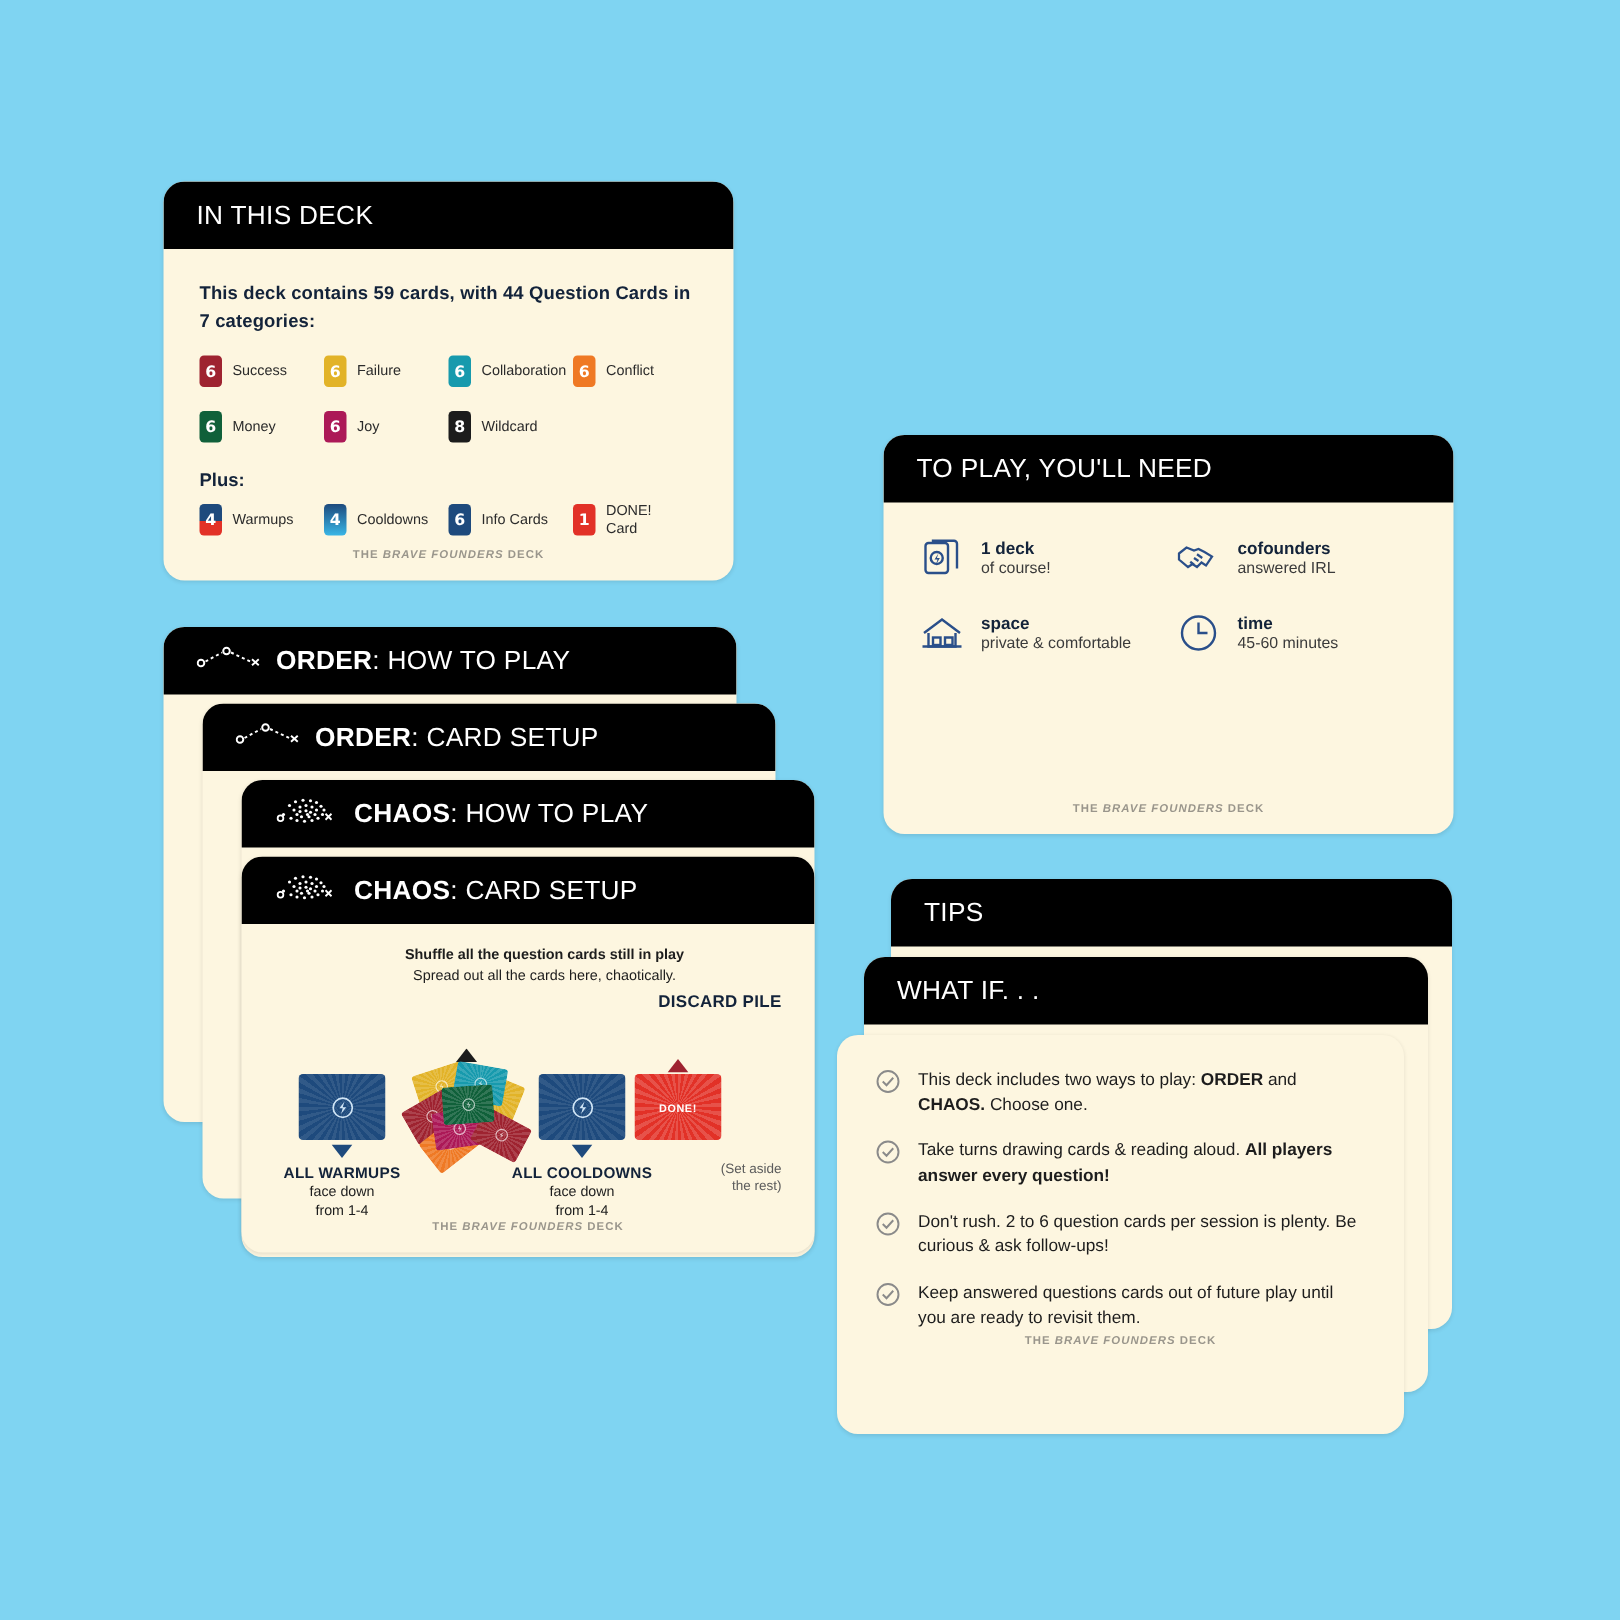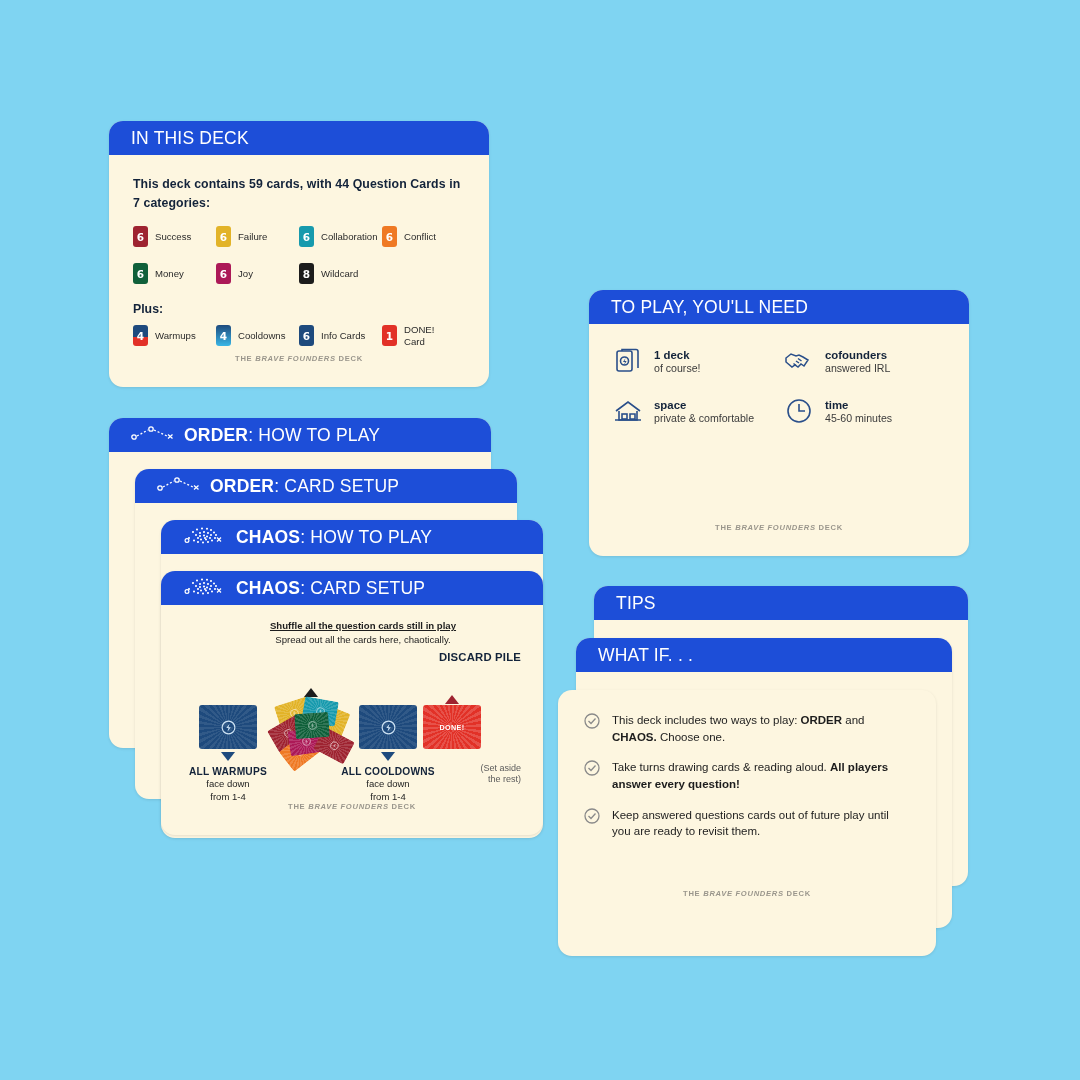--- a/index.html
+++ b/index.html
@@ -13,22 +13,22 @@
 
   
   .card {
     position: absolute;
     background: #fdf6e0;
     border-radius: 14px;
     overflow: hidden;
     box-shadow: 0 1px 3px rgba(0,0,0,.10);
   }
   .card-header {
-    background: #1d4ed8;
-    height: 34px;
+    background: #000000;
+    height: 45px;
     display: flex;
     align-items: center;
     padding: 0 22px;
     gap: 9px;
   }
   .card-header .title {
     color: #ffffff;
     font-size: 17.5px;
     letter-spacing: .2px;
     font-weight: 400;
@@ -84,21 +84,21 @@
   #rules-card  { left: 558px; top: 690px; width: 378px; height: 266px; }
   .rules-list { padding-top: 6px; }
   .rule { display: flex; gap: 12px; margin-bottom: 14px; align-items: flex-start; }
   .rule .rtxt { font-size: 11.5px; color: #1d1d1d; line-height: 1.45; }
   .rule .rtxt b { font-weight: 700; }
   .check { flex: 0 0 16px; margin-top: 1px; }
 
   
   .setup-body { padding: 14px 18px 8px 18px; position: relative; height: calc(100% - 45px); }
   .shuffle-txt { text-align: center; font-size: 9.6px; color: #1d1d1d; line-height: 1.42; margin-left: 22px; }
-  .shuffle-txt b { font-weight: 700; display: block; text-decoration: underline; }
+  .shuffle-txt b { font-weight: 700; display: block; }
   .discard-lbl {
     position: absolute; right: 22px; top: 46px;
     font-size: 11.3px; font-weight: 700; color: #13233a; letter-spacing: .2px;
   }
   .cardback {
     position: absolute; width: 58px; height: 44px; border-radius: 3px;
     background:
       repeating-conic-gradient(from 0deg at 50% 50%,
         rgba(255,255,255,.085) 0deg 6deg, rgba(0,0,0,0) 6deg 12deg),
       #1e4a7d;
@@ -483,20 +483,27 @@
                 <circle cx="8" cy="8" r="7"></circle>
                 <path d="M4.5 8 L7 10.5 L11.5 5.5"></path>
               </svg></span>
             <span class="rtxt">Take turns drawing cards &amp; reading aloud. <b>All players answer every question!</b></span>
           </div>
           <div class="rule">
             <span class="check"><svg width="16" height="16" viewBox="0 0 16 16" fill="none" stroke="#8a8a8a" stroke-width="1.3">
                 <circle cx="8" cy="8" r="7"></circle>
                 <path d="M4.5 8 L7 10.5 L11.5 5.5"></path>
               </svg></span>
+            <span class="rtxt">Don't rush. 2 to 6 question cards per session is plenty. Be curious &amp; ask follow-ups!</span>
+          </div>
+          <div class="rule">
+            <span class="check"><svg width="16" height="16" viewBox="0 0 16 16" fill="none" stroke="#8a8a8a" stroke-width="1.3">
+                <circle cx="8" cy="8" r="7"></circle>
+                <path d="M4.5 8 L7 10.5 L11.5 5.5"></path>
+              </svg></span>
             <span class="rtxt">Keep answered questions cards out of future play until you are ready to revisit them.</span>
           </div>
         </div>
       <div class="footer">THE <i>BRAVE FOUNDERS</i> DECK</div>
     </div>
   </div>
 
 </div>
 
 </body></html>

